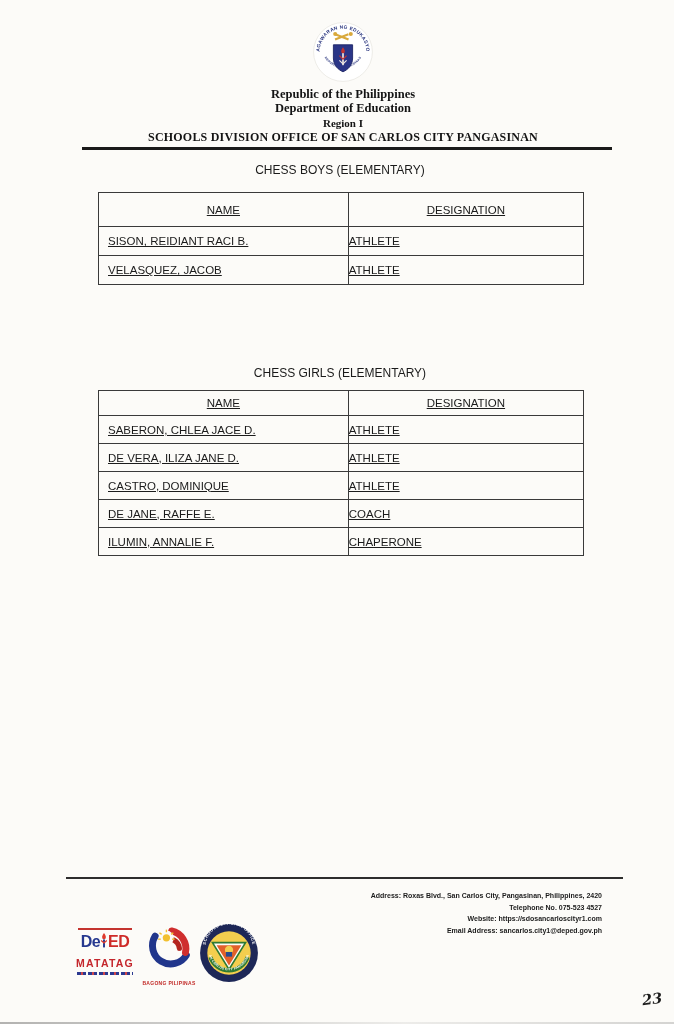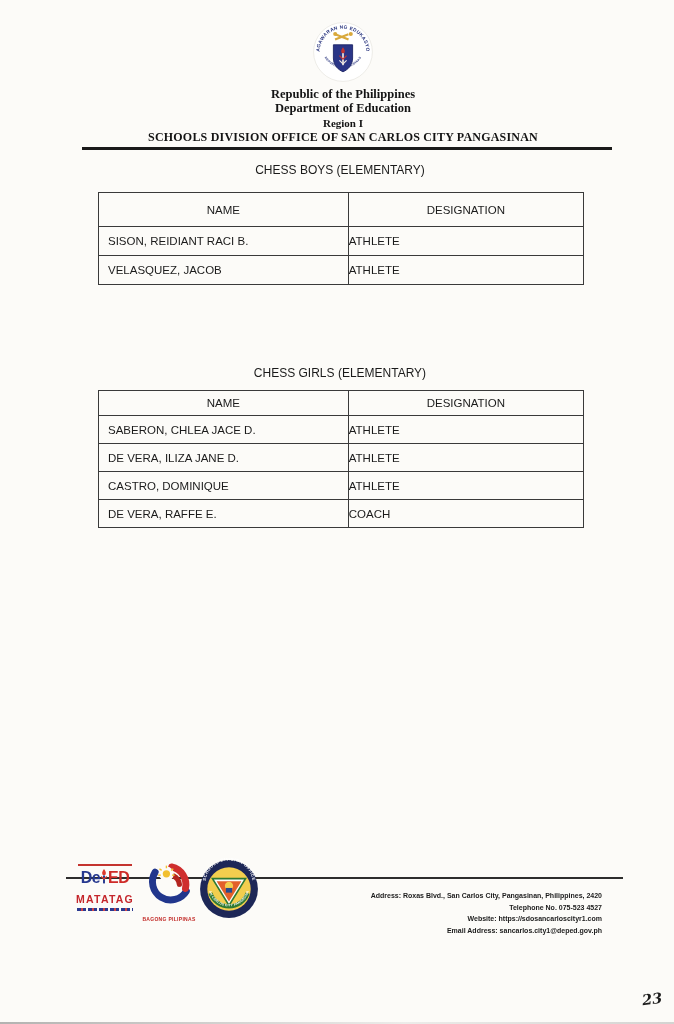--- a/index.html
+++ b/index.html
@@ -20,36 +20,36 @@
   .h-republic { font-size:12.5px; line-height:14px; margin-top:5px; }
   .h-dept     { font-size:12.5px; line-height:15px; }
   .h-region   { font-size:11px;   line-height:14px; }
   .h-office   { font-size:12px;   line-height:14px; letter-spacing:.2px; }
   .head-rule  { position:absolute; left:82px; top:147px; width:530px; height:2.5px; background:#1a1a1a; }
   
   .section-title { position:absolute; left:0; width:674px; text-align:center; font-size:12px; color:#1a1a1a; transform:translateX(3px); }
   .st-boys  { top:163px; }
   .st-girls { top:366px; }
   
-  table.roster { position:absolute; left:98px; width:486px; border-collapse:collapse; table-layout:fixed; }
+  table.roster { position:absolute; left:98px; width:486px; border-collapse:collapse; table-layout:fixed;text-decoration:underline; }
   .t-boys  { top:192px; }
   .t-girls { top:390px; }
   table.roster td { border:1.4px solid #3a3a3a; font-size:11.5px; color:#1b1b1b; vertical-align:middle; overflow:hidden; white-space:nowrap; }
   col.c-name  { width:51.5%; }
   col.c-desig { width:48.5%; }
   .t-boys  tr            { height:29px; }
   .t-boys  tr.hdr        { height:34px; }
   .t-girls tr            { height:28px; }
   .t-girls tr.hdr        { height:25px; }
   td.head-cell  { text-align:center; }
   td.name-cell  { text-align:left; padding-left:9px;margin-left:36px; }
   td.desig-cell { text-align:left; }
   
   .footer-rule { position:absolute; left:66px; top:877px; width:557px; height:2px; background:#2d2d2d; }
-  .logos { position:absolute; left:70px; top:860px; display:flex; align-items:flex-start; }
+  .logos { position:absolute; left:70px; top:924px; display:flex; align-items:flex-start; }
   
   .deped-logo { width:70px; text-align:center; padding-top:4px; }
   .dl-bar { width:54px; height:2px; background:#c4342f; margin:0 auto 3px auto; }
   .dl-word { font-size:16px; font-weight:bold; line-height:17px; letter-spacing:-0.5px; white-space:nowrap; }
   .dl-blue { color:#26388f; }
   .dl-red  { color:#ce2b28; }
   .dl-torch { display:inline-block; width:8px; height:16px; vertical-align:-2px; }
   .dl-matatag { font-size:10.5px; font-weight:bold; color:#c4262c; letter-spacing:1.2px; line-height:12px; margin-top:7px; }
   .dl-tagline { width:56px; height:3px; margin:3px auto 0 auto;
     background: repeating-linear-gradient(90deg,#2b3990 0 4px, rgba(198,38,44,.85) 4px 6px, #2b3990 6px 9px, transparent 9px 11px); }
@@ -152,22 +152,26 @@
       </tr>
       <tr>
         <td class="name-cell">DE VERA, ILIZA JANE D.</td>
         <td class="desig-cell">ATHLETE</td>
       </tr>
       <tr>
         <td class="name-cell">CASTRO, DOMINIQUE</td>
         <td class="desig-cell">ATHLETE</td>
       </tr>
       <tr>
-        <td class="name-cell">DE VERA, RAFFE E.</td>
+        <td class="name-cell">DE JANE, RAFFE E.</td>
         <td class="desig-cell">COACH</td>
+      </tr>
+      <tr>
+        <td class="name-cell">ILUMIN, ANNALIE F.</td>
+        <td class="desig-cell">CHAPERONE</td>
       </tr>
     </tbody>
   </table>
 
   <div class="footer-rule"></div>
 
   <div class="logos">
 
     <div class="deped-logo">
       <div class="dl-bar"></div>

